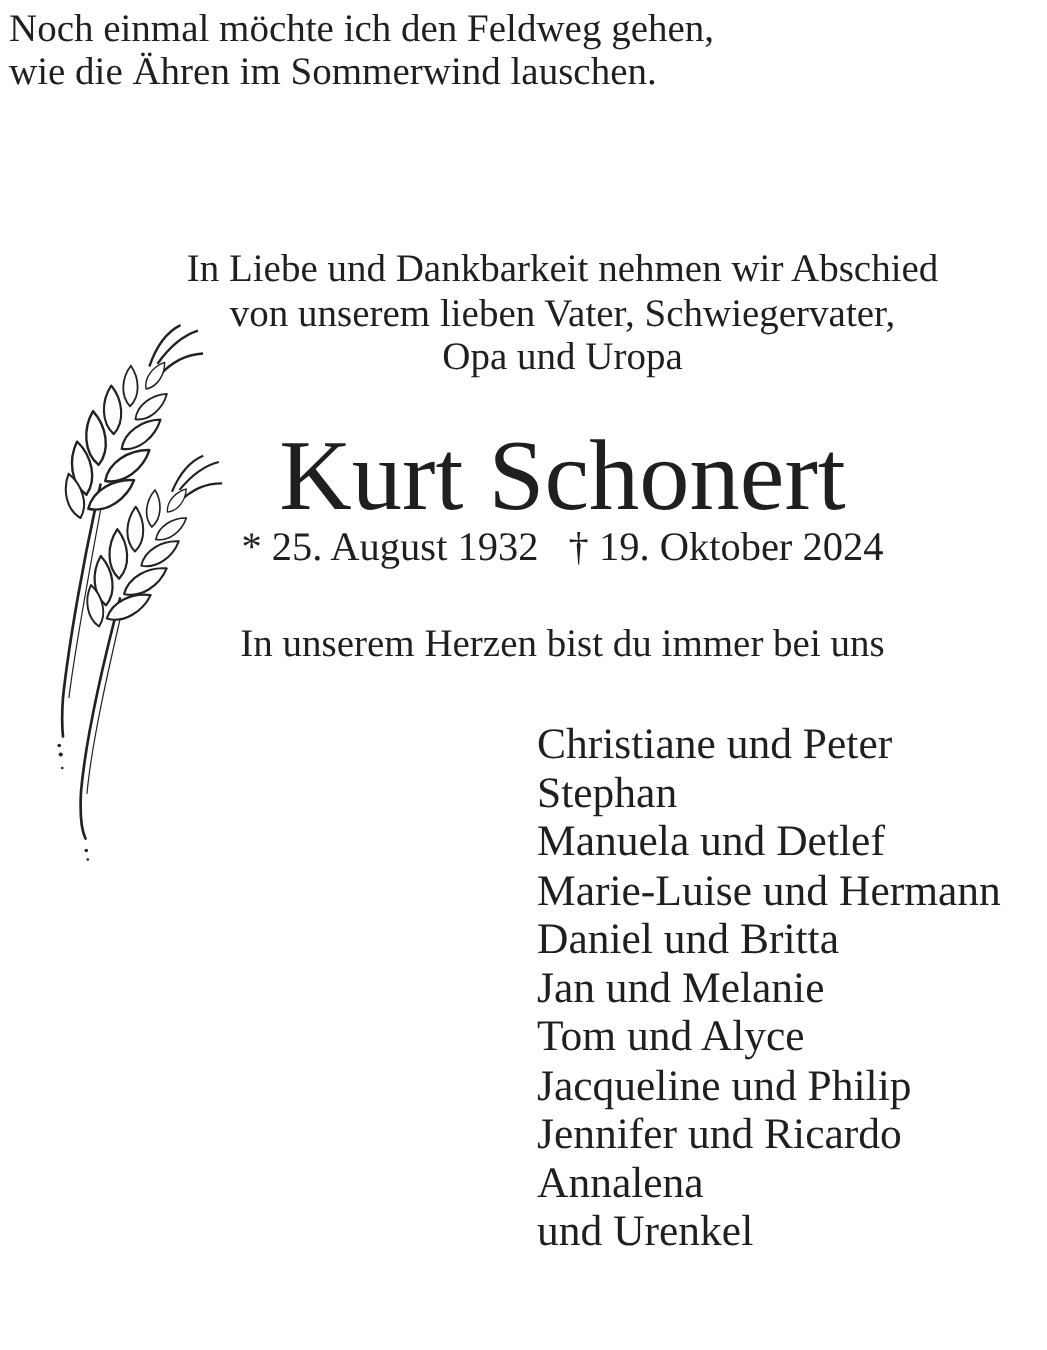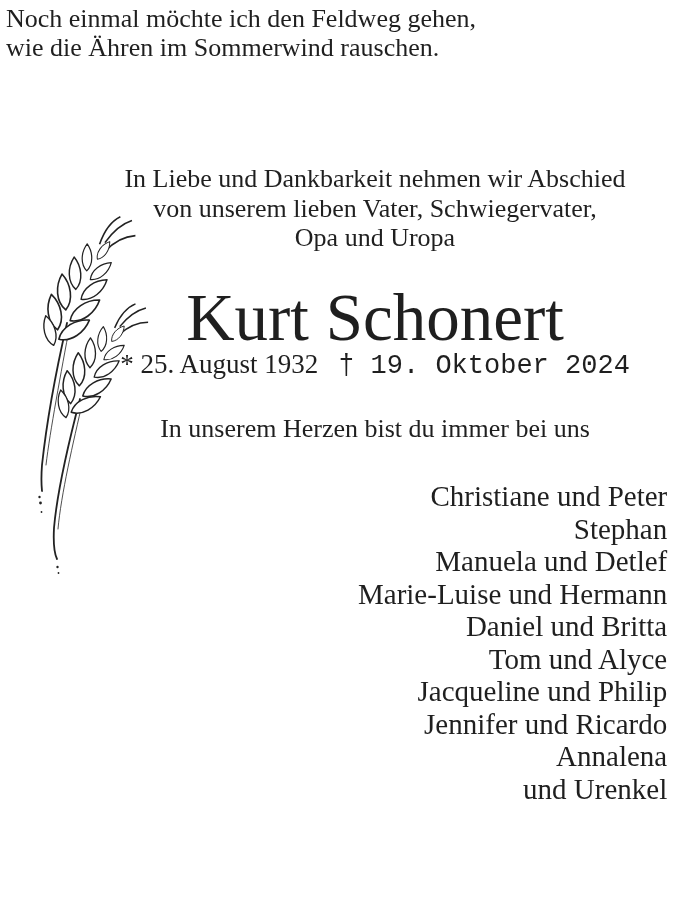--- a/index.html
+++ b/index.html
@@ -44,36 +44,35 @@
     white-space: nowrap;
   }
   .dates {
     top: 349px;
     font-size: 27px;
     line-height: 30px;
     white-space: nowrap;
   }
   .dates .death {
     margin-left: 20px;
-    font-family: Liberation Mono, monospace;
   }
   .epigraph {
     top: 414px;
     font-size: 26px;
     line-height: 29px;
     white-space: nowrap;
   }
   
   .mourners {
     position: absolute;
     left: 358px;
     top: 480px;
     font-size: 29px;
     line-height: 32.5px;
-    text-align: right;
+    text-align: left;
     white-space: nowrap;
   }
   .wheat {
     position: absolute;
     left: 20px;
     top: 203px;
     overflow: visible;
   }
 </style>
 </head>
@@ -116,21 +115,21 @@
     <g fill="#ffffff" stroke-width="1.6" stroke-linejoin="round" stroke="#222222">
       <use href="#ear" transform="translate(45,118) rotate(27)"></use>
     </g>
     <g fill="#ffffff" stroke-width="1.6" stroke-linejoin="round" stroke="#222222">
       <use href="#ear" transform="translate(58,193) rotate(31) scale(0.92)"></use>
     </g>
   </svg>
 
   <div class="poem">
       <div>Noch einmal möchte ich den Feldweg gehen,</div>
-      <div>wie die Ähren im Sommerwind rauschen.</div>
+      <div>wie die Ähren im Sommerwind lauschen.</div>
     </div>
 
   <div class="center-col intro">
       <div>In Liebe und Dankbarkeit nehmen wir Abschied</div>
       <div>von unserem lieben Vater, Schwiegervater,</div>
       <div>Opa und Uropa</div>
     </div>
 
   <div class="center-col deceased-name">Kurt Schonert</div>
 
@@ -139,20 +138,21 @@
   </div>
 
   <div class="center-col epigraph">In unserem Herzen bist du immer bei uns</div>
 
   <div class="mourners">
       <div>Christiane und Peter</div>
       <div>Stephan</div>
       <div>Manuela und Detlef</div>
       <div>Marie-Luise und Hermann</div>
       <div>Daniel und Britta</div>
+      <div>Jan und Melanie</div>
       <div>Tom und Alyce</div>
       <div>Jacqueline und Philip</div>
       <div>Jennifer und Ricardo</div>
       <div>Annalena</div>
       <div>und Urenkel</div>
     </div>
 
 </div>
 
 </body></html>

